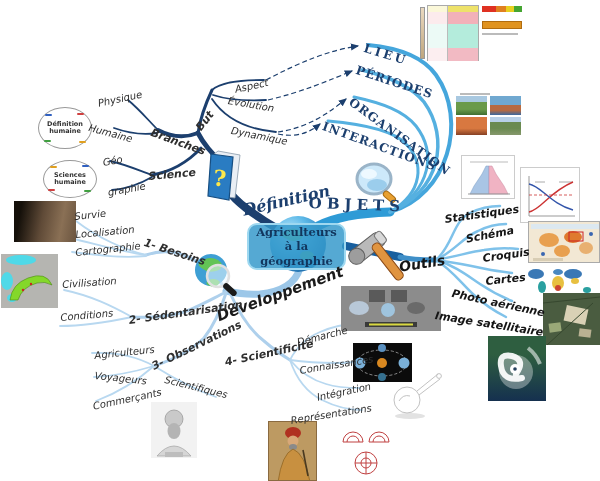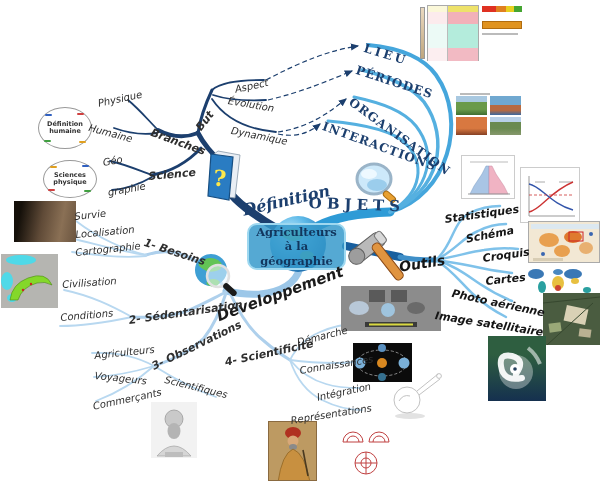--- a/index.html
+++ b/index.html
@@ -241,21 +241,21 @@
   </div>
 
   <div class="bubble" style="left:38px;top:107px;width:54px;height:42px">
     <span>Définition humaine</span>
     <div class="speck" style="left:6px;top:6px;background:#3060c0"></div>
     <div class="speck" style="left:38px;top:5px;background:#d04040"></div>
     <div class="speck" style="left:5px;top:32px;background:#40a040"></div>
     <div class="speck" style="left:40px;top:33px;background:#e0a020"></div>
   </div>
   <div class="bubble" style="left:43px;top:160px;width:54px;height:38px">
-    <span>Sciences physique</span>
+    <span>Sciences humaine</span>
     <div class="speck" style="left:6px;top:5px;background:#e0a020"></div>
     <div class="speck" style="left:38px;top:4px;background:#3060c0"></div>
     <div class="speck" style="left:4px;top:28px;background:#d04040"></div>
     <div class="speck" style="left:40px;top:29px;background:#40a040"></div>
   </div>
 
   <div class="img" style="left:151px;top:402px;width:46px;height:56px;background:#f2f2f2">
     <svg width="46" height="56">
       <circle cx="23" cy="17" r="9" fill="#c9c9c9" stroke="#9a9a9a" stroke-width=".8"></circle>
       <ellipse cx="23" cy="29" rx="6.5" ry="8" fill="#b4b4b4"></ellipse>

